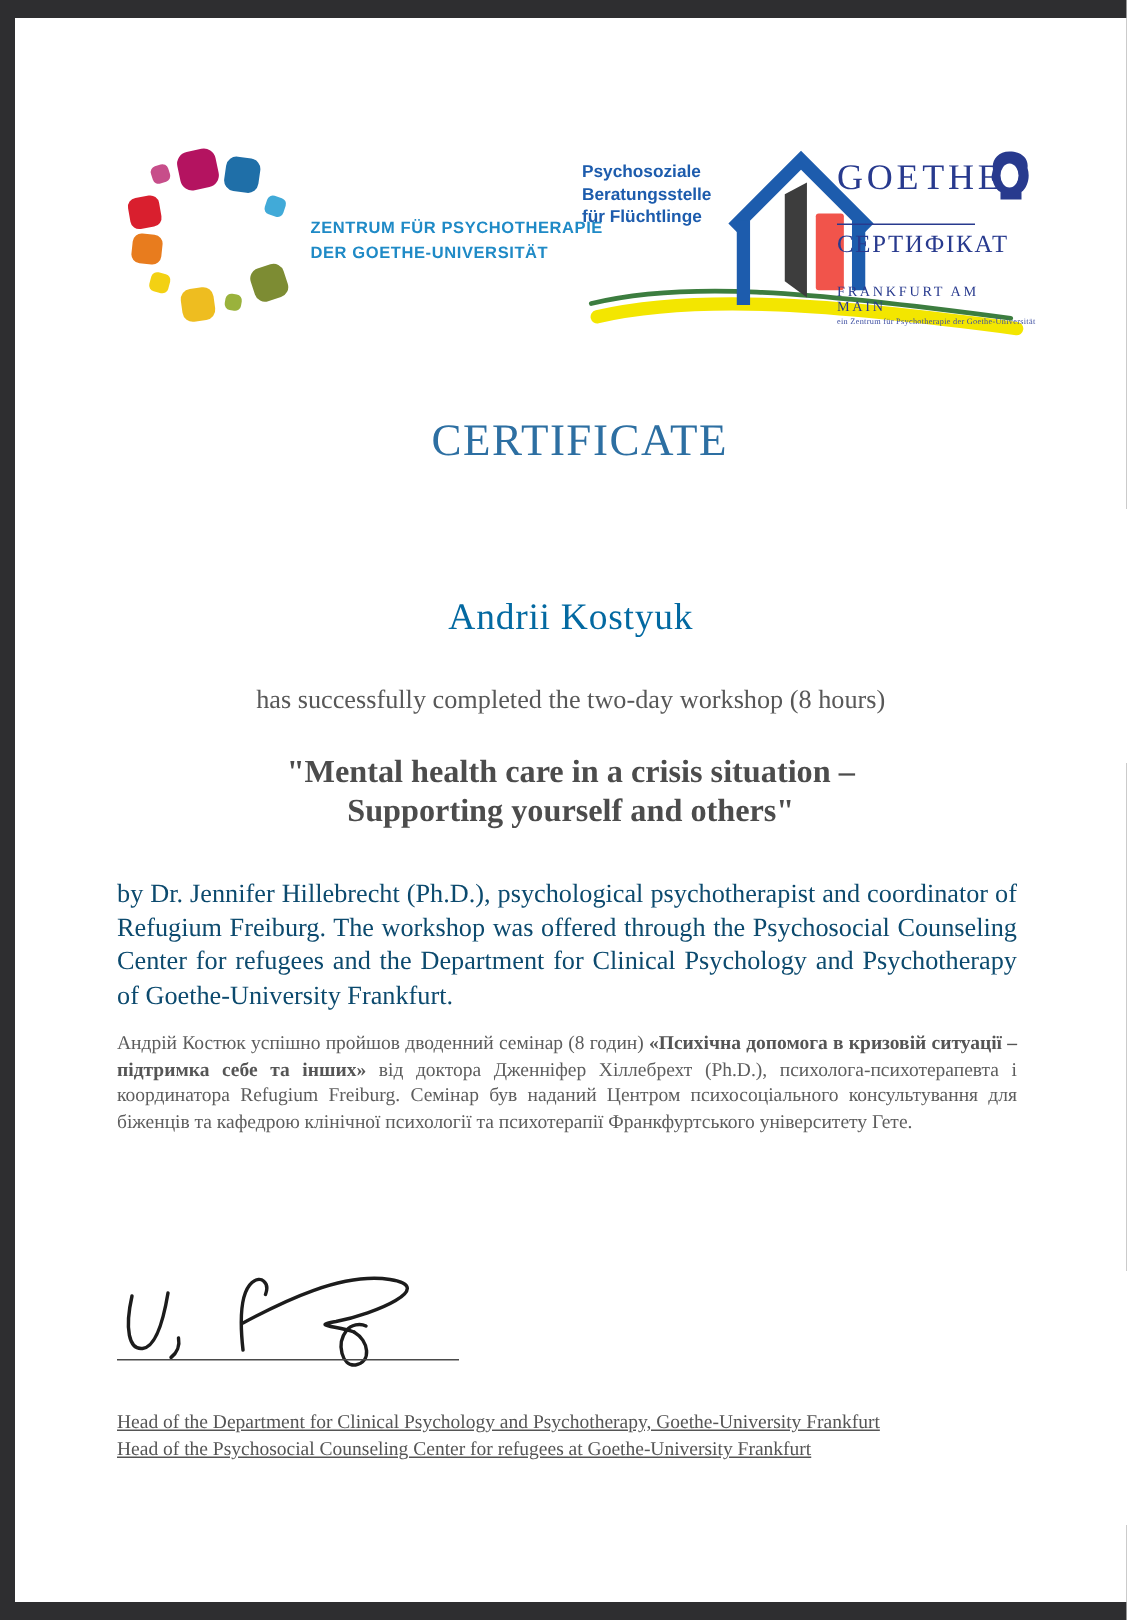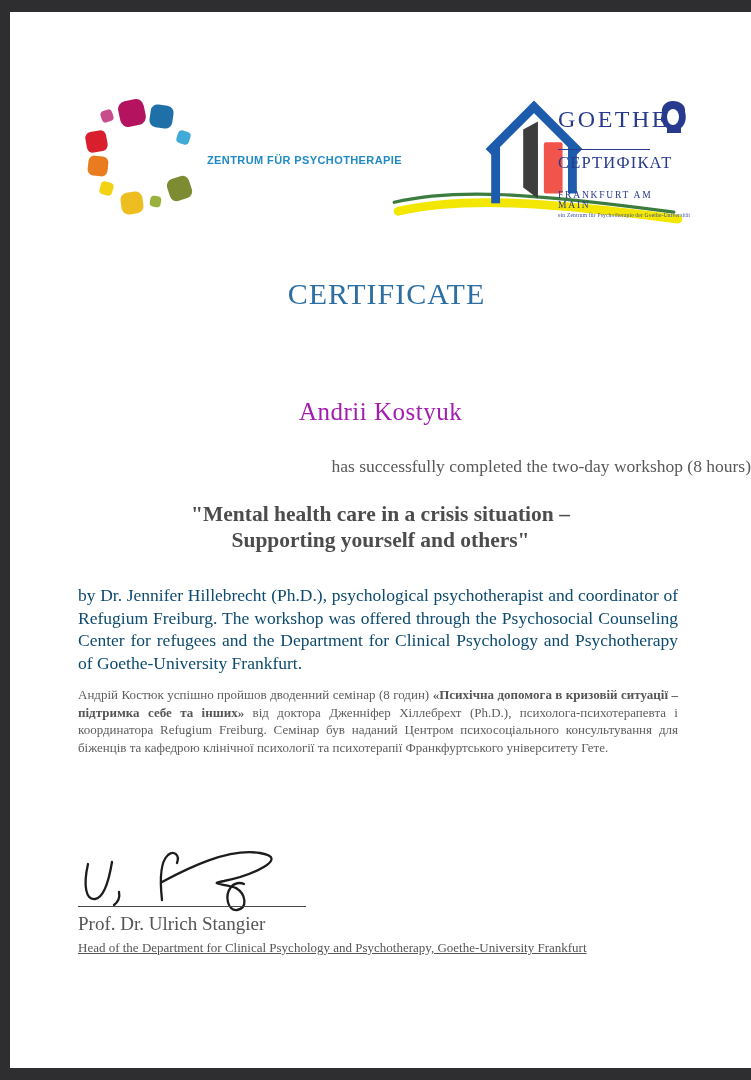--- a/index.html
+++ b/index.html
@@ -39,22 +39,22 @@
   .goethe-block{position:absolute;left:174px;top:10px;width:126px;color:#283a8e;}
   .goethe-name{font-size:24px;letter-spacing:2.5px;border-bottom:1.5px solid #283a8e;display:inline-block;padding-bottom:16px;width:92px;}
   .goethe-portrait{position:absolute;right:-4px;top:-6px;width:30px;height:34px;}
   .goethe-univ{font-size:16.5px;letter-spacing:1.2px;margin-top:3px;}
   .goethe-city{font-size:9.5px;letter-spacing:1.8px;margin-top:17px;font-family:"Liberation Serif", serif;}
   .goethe-sub{font-size:5.5px;letter-spacing:.2px;margin-top:2px;color:#3c4da0;white-space:nowrap;}
   
   .cert-title{position:absolute;left:12px;right:0;top:262px;text-align:center;
     font-size:30px;color:#2d6fa2;line-height:1.35;letter-spacing:1px;}
   .recipient{position:absolute;left:0;right:0;top:386px;text-align:center;
-    font-size:25px;color:#a21caf;letter-spacing:.5px;}
-  .completion{position:absolute;left:0;right:0;top:444px;text-align:right;
+    font-size:25px;color:#0369a1;letter-spacing:.5px;}
+  .completion{position:absolute;left:0;right:0;top:444px;text-align:center;
     font-size:17.5px;color:#585858;}
   .workshop{position:absolute;left:0;right:0;top:490px;text-align:center;
     font-size:21.5px;font-weight:bold;color:#4c4c4c;line-height:1.2;}
   .para-en{position:absolute;left:68px;top:572px;width:600px;
     font-size:17.5px;color:#0c4a6e;line-height:1.29;text-align:justify;}
   .para-uk{position:absolute;left:68px;top:674px;width:600px;
     font-family:Liberation Serif, serif;
     font-size:13px;color:#5d5d5d;line-height:1.36;text-align:justify;}
   .para-uk b{color:#555555;}
   
@@ -76,34 +76,40 @@
       <div class="ring-sq" style="background: rgb(125, 140, 51);"></div>
       <div class="ring-sq" style="background: rgb(154, 178, 60);"></div>
       <div class="ring-sq" style="background: rgb(238, 189, 32);"></div>
       <div class="ring-sq" style="background: rgb(243, 209, 19);"></div>
       <div class="ring-sq" style="background: rgb(232, 124, 30);"></div>
       <div class="ring-sq" style="background: rgb(217, 31, 46);"></div>
       <div class="ring-sq" style="background: rgb(199, 78, 138);"></div>
     </div>
     <div class="zentrum-text">
       <div>ZENTRUM FÜR PSYCHOTHERAPIE</div>
+      <div>DER GOETHE-UNIVERSITÄT</div>
     </div>
   </div>
 
   <div class="logo-right">
     <svg class="housebg" viewBox="0 0 302 130">
       <path d="M8,108 C70,93 150,99 292,118" fill="none" stroke="#3c7d3f" stroke-width="3.2" stroke-linecap="round"></path>
       <path d="M12,117 C82,101 175,109 296,125" fill="none" stroke="#f3e600" stroke-width="9" stroke-linecap="round"></path>
       <path d="M104,57 L150,11 L196,57" fill="none" stroke="#1d5cad" stroke-width="9" stroke-linejoin="miter"></path>
       <path d="M111,52 L111,109" fill="none" stroke="#1d5cad" stroke-width="9"></path>
       <path d="M189,52 L189,99" fill="none" stroke="#1d5cad" stroke-width="9"></path>
       <polygon points="139,34 154,26 154,104 139,93" fill="#3d3d3d"></polygon>
       <rect x="160" y="47" width="19" height="52" rx="2" fill="#f1544b"></rect>
     </svg>
     <div class="pbf-block">
+      <div class="pbf-lines">
+        <div>Psychosoziale</div>
+        <div>Beratungsstelle</div>
+        <div>für Flüchtlinge</div>
+      </div>
     </div>
     <div class="goethe-block">
       <svg class="goethe-portrait" viewBox="0 0 30 34">
         <path d="M15,1 C7,1 3,7 4,13 C2,19 5,26 9,28 L9,33 L23,33 L23,28 C27,25 29,18 27,12 C28,5 22,1 15,1 Z" fill="#283a8e"></path>
         <ellipse cx="15" cy="17" rx="6" ry="8" fill="#ffffff"></ellipse>
         <path d="M9,10 C11,6 19,6 21,10" stroke="#283a8e" fill="none" stroke-width="1.6"></path>
       </svg>
       <div class="goethe-name">GOETHE</div>
       <div class="goethe-univ">СЕРТИФІКАТ</div>
       <div class="goethe-city">FRANKFURT AM MAIN</div>
@@ -133,18 +139,18 @@
       <g fill="none" stroke="#1c1c1c" stroke-width="2.3" stroke-linecap="round">
         <path d="M10,22 C5,44 8,58 17,57 C26,56 31,38 34,20"></path>
         <path d="M41,50 C42,55 40,60 36,63"></path>
         <path d="M84,58 C82,40 82,20 90,13 C96,8 102,13 99,21"></path>
         <path d="M84,40 C110,26 150,6 182,11 C214,16 172,34 146,39 C128,42 148,42 158,46"></path>
         <path d="M158,46 C168,52 170,66 159,68 C150,69 146,54 153,45 C156,41 162,40 166,42"></path>
       </g>
     </svg>
   </div>
   <div class="sig-line"></div>
-  <div class="sig-name">Prof. Dr. Ulrich Stangier</div>
   <div class="sig-roles">
     <div>Head of the Department for Clinical Psychology and Psychotherapy, Goethe-University Frankfurt</div>
+    <div>Head of the Psychosocial Counseling Center for refugees at Goethe-University Frankfurt</div>
   </div>
 
 </div>
 
 </body></html>

